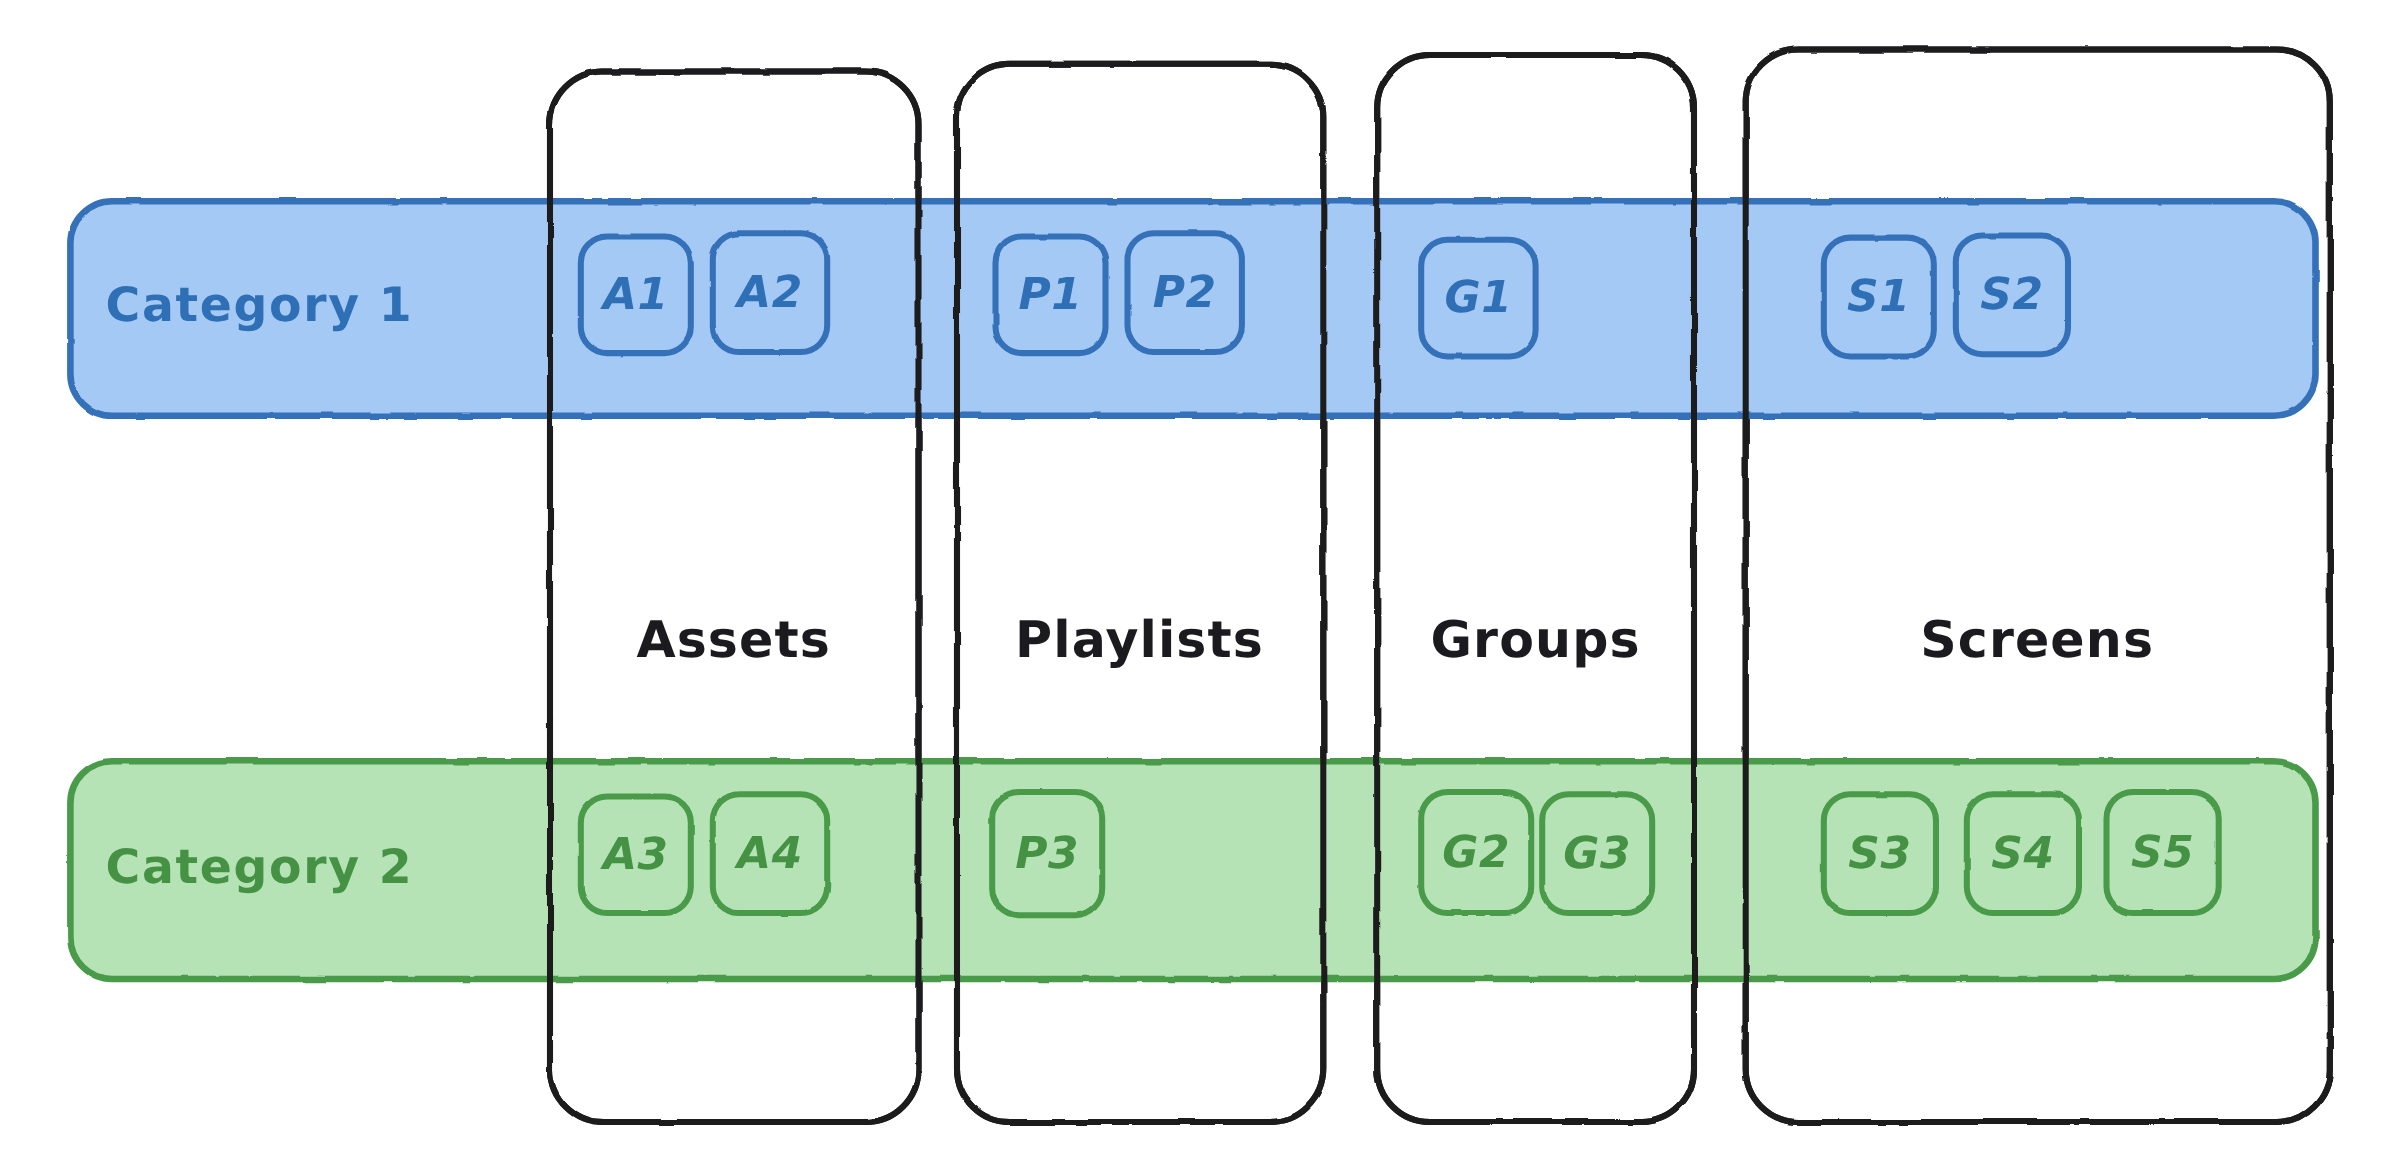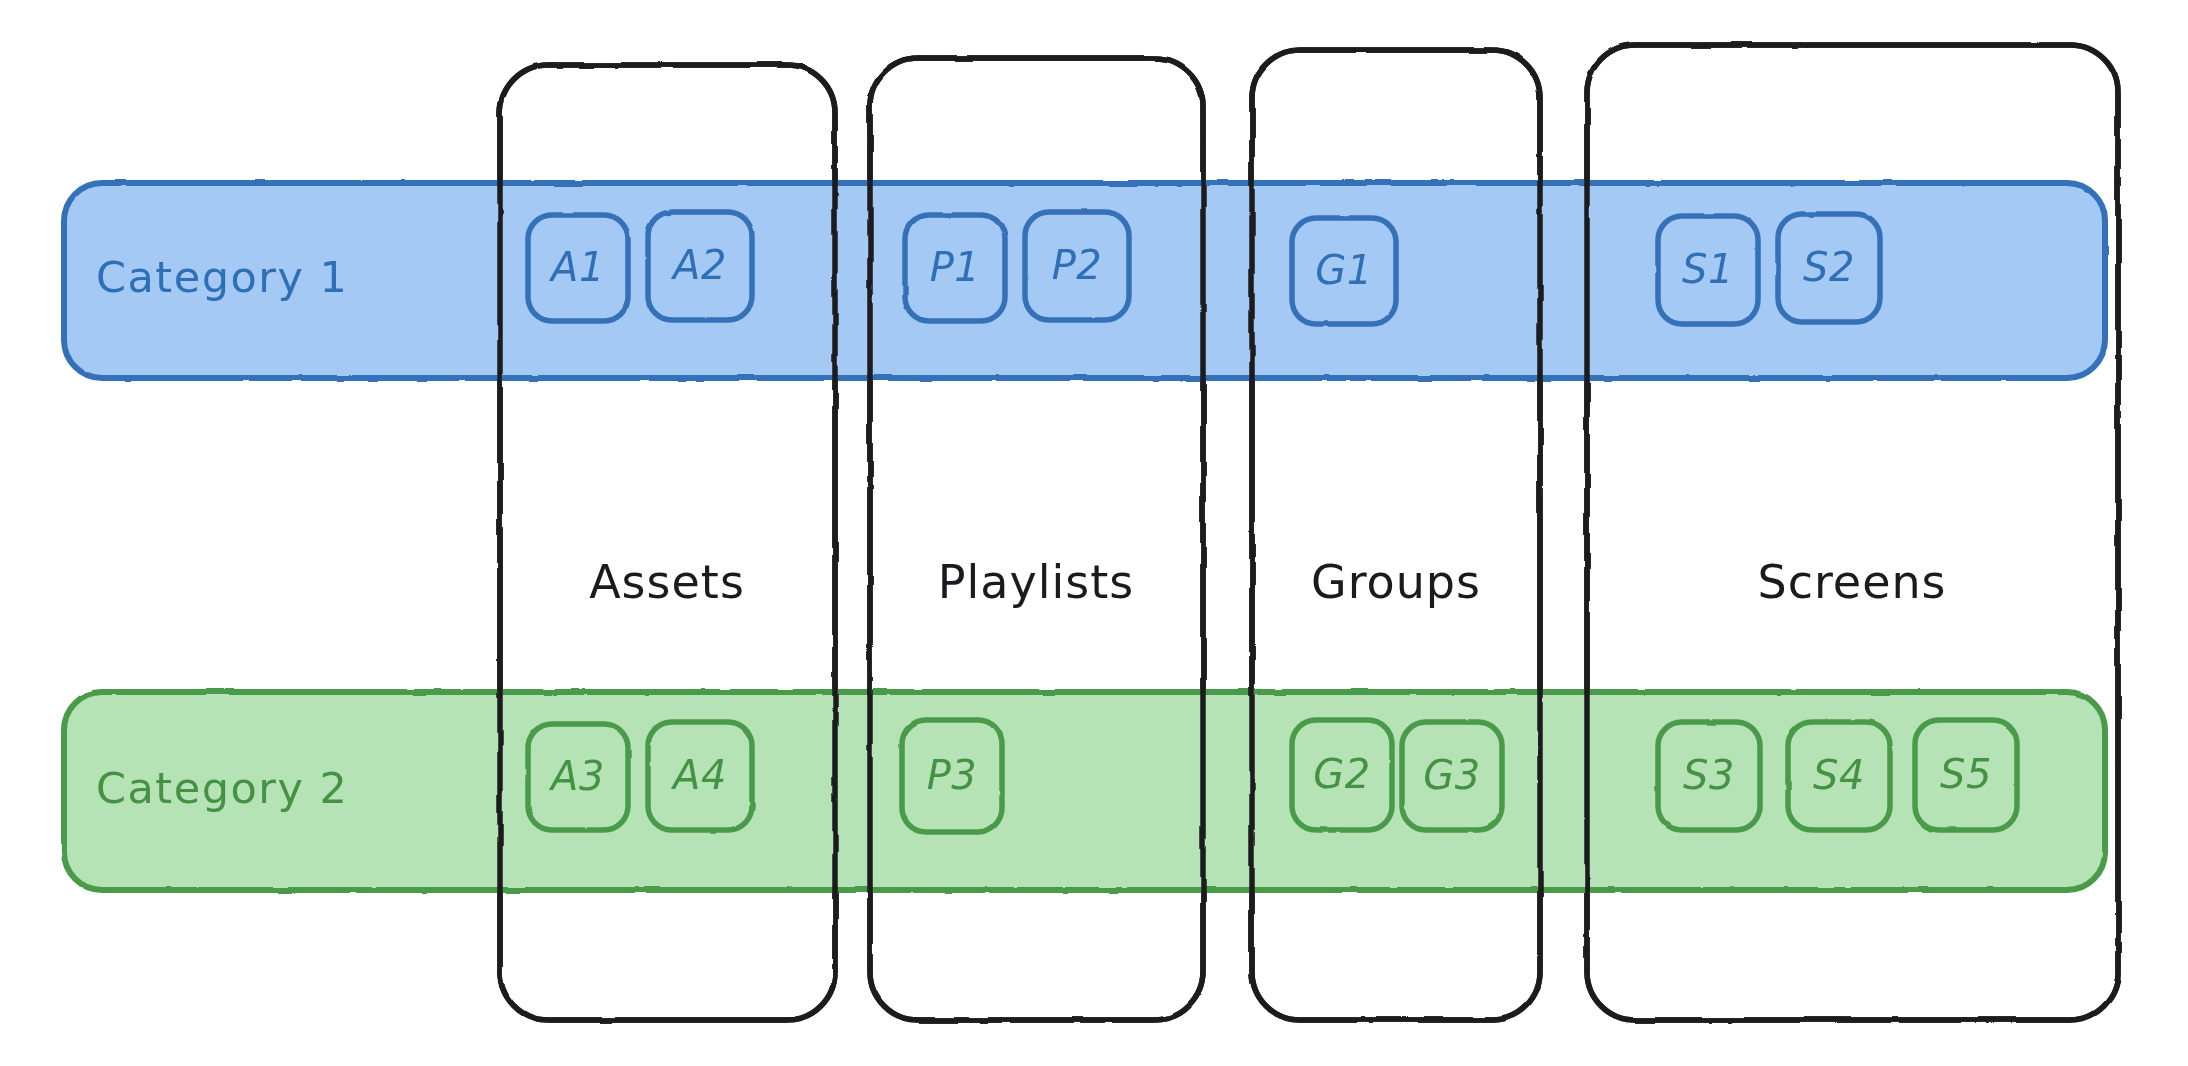--- a/index.html
+++ b/index.html
@@ -10,20 +10,21 @@
   }
   body {
     font-family: "DejaVu Sans", sans-serif;
   }
   #canvas {
     position: relative;
     width: 2188px;
     height: 1066px;
     background: #ffffff;
     overflow: hidden;
+    font-weight: bold;
   }
   #diagram-svg {
     position: absolute;
     left: 0;
     top: 0;
     width: 2188px;
     height: 1066px;
   }
   .col-label {
     font-family: "DejaVu Sans", sans-serif;

